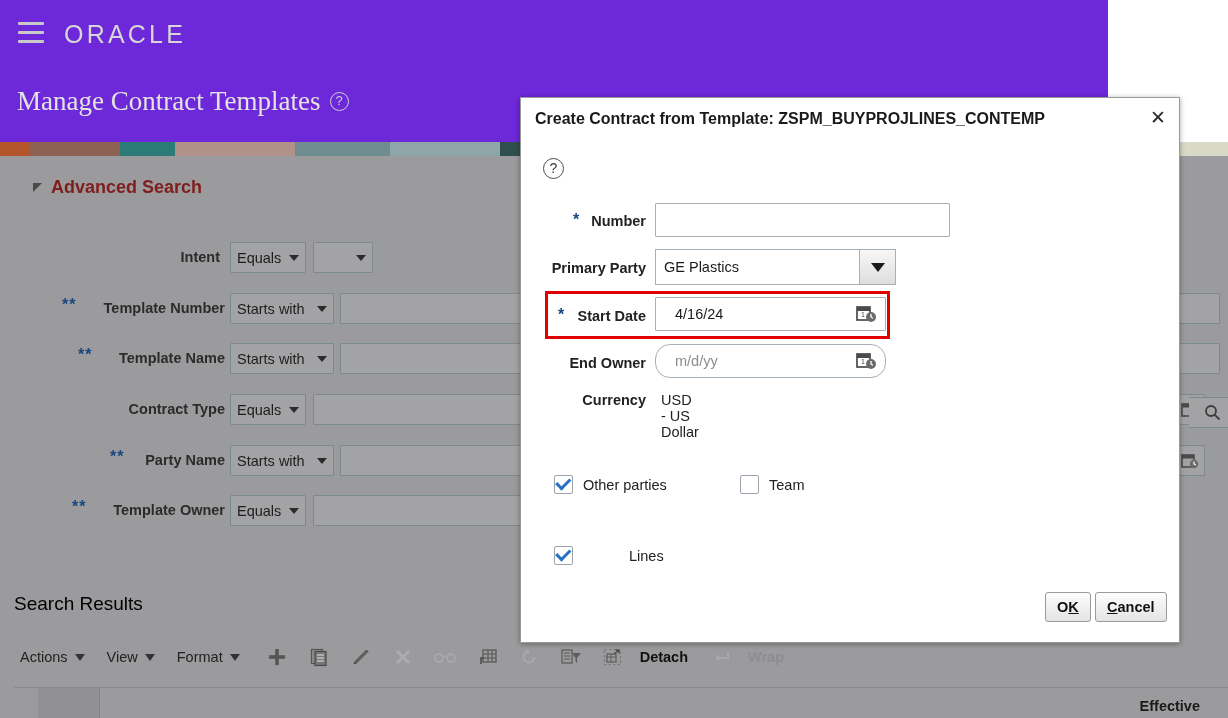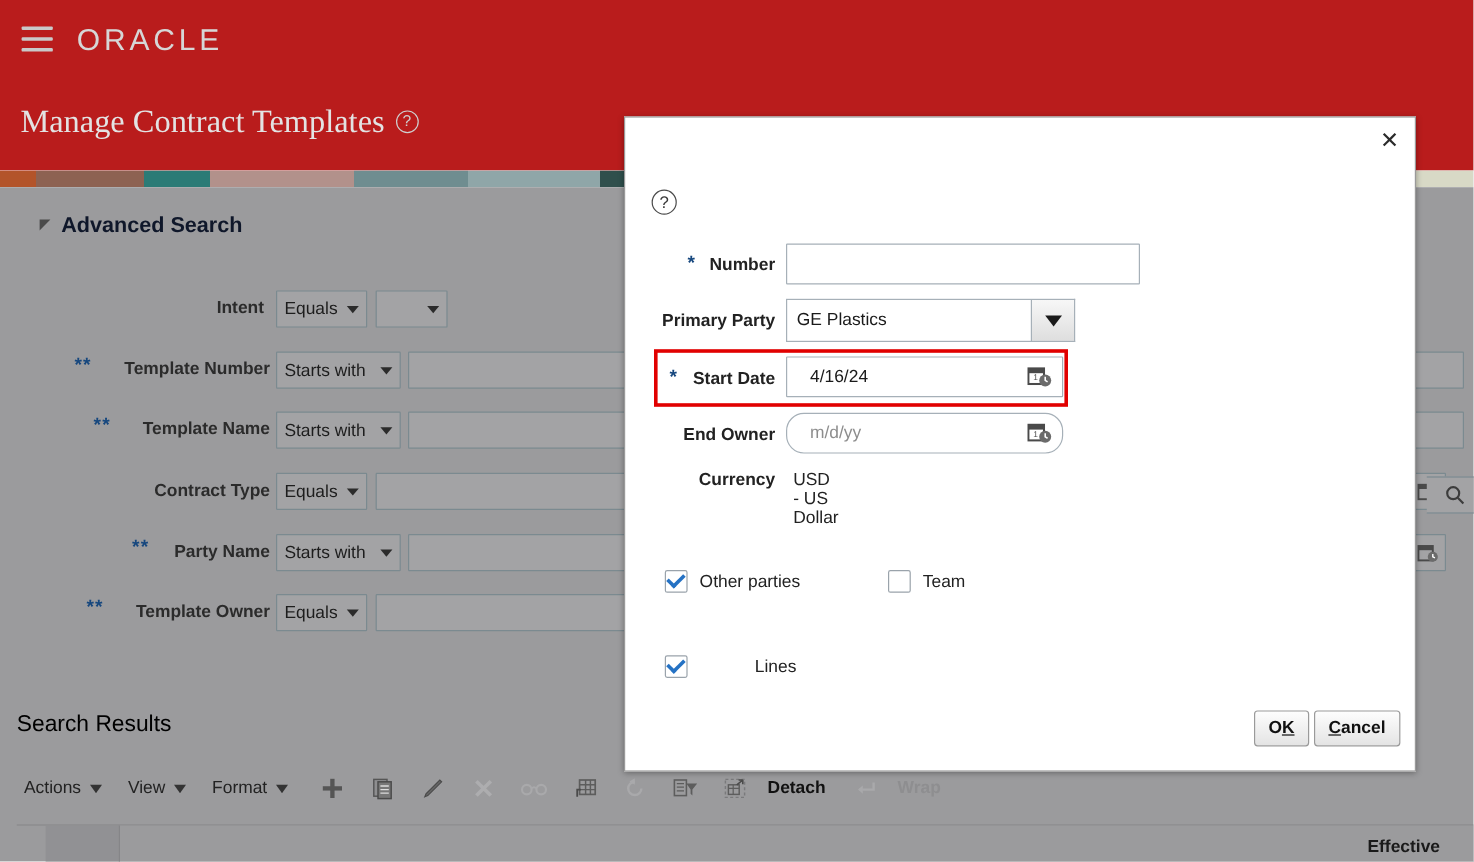--- a/index.html
+++ b/index.html
@@ -7,22 +7,22 @@
     margin: 0; padding: 0;
     width: 1228px; height: 718px;
     overflow: hidden;
     font-family: "Liberation Sans", sans-serif;
     background: #ffffff;
   }
   #root { position: relative; width: 1228px; height: 718px; overflow: hidden; }
 
   
   .gheader {
-    position: absolute; left: 0; top: 0; width: 1228px; height: 142px;
-    background: #b91c1c;
+    position: absolute; left: 0; top: 0; width: 1108px; height: 142px;
+    background: #6d28d9;
     z-index: 1;
   }
   .hamburger {
     position: absolute; left: 18px; top: 22px; width: 26px; height: 24px;
     cursor: pointer;
   }
   .hamburger span {
     display: block; height: 3px; background: #c9c9c9; border-radius: 1px;
     margin-bottom: 6px;
   }
@@ -52,21 +52,21 @@
   .banner i { position: absolute; top: 0; height: 14px; display: block; }
 
   
   .content {
     position: absolute; left: 0; top: 156px; width: 1228px; height: 562px;
     background: #9b9b9d;
     z-index: 1;
   }
   .adv-header {
     position: absolute; left: 33px; top: 21px;
-    font-size: 18px; font-weight: bold; color: #0f172a;
+    font-size: 18px; font-weight: bold; color: #7f1d1d;
     display: flex; align-items: center; gap: 9px;
   }
   .tri-collapse {
     width: 0; height: 0;
     border-left: 9px solid #4a4a4a;
     border-bottom: 9px solid transparent;
     border-top: 0;
     transform: rotate(0deg);
   }
 
@@ -461,20 +461,21 @@
 
     <div class="tablehead">
       <div class="th-sel"></div>
       <div class="th-rest">
         <span class="th-eff">Effective</span>
       </div>
     </div>
   </div>
 
   <div class="dialog">
+    <div class="dlg-title">Create Contract from Template: ZSPM_BUYPROJLINES_CONTEMP</div>
     <div class="dlg-close">✕</div>
     <div class="dlg-help">?</div>
 
     <div class="frow">
       <span class="freq" style="left:52px; top:113px;">*</span>
       <span class="flabel" style="left:-5px; top:115px; width:130px;">Number</span>
       <span class="finput" style="left:134px; top:105px; width:295px;">
         <span></span>
       </span>
     </div>

